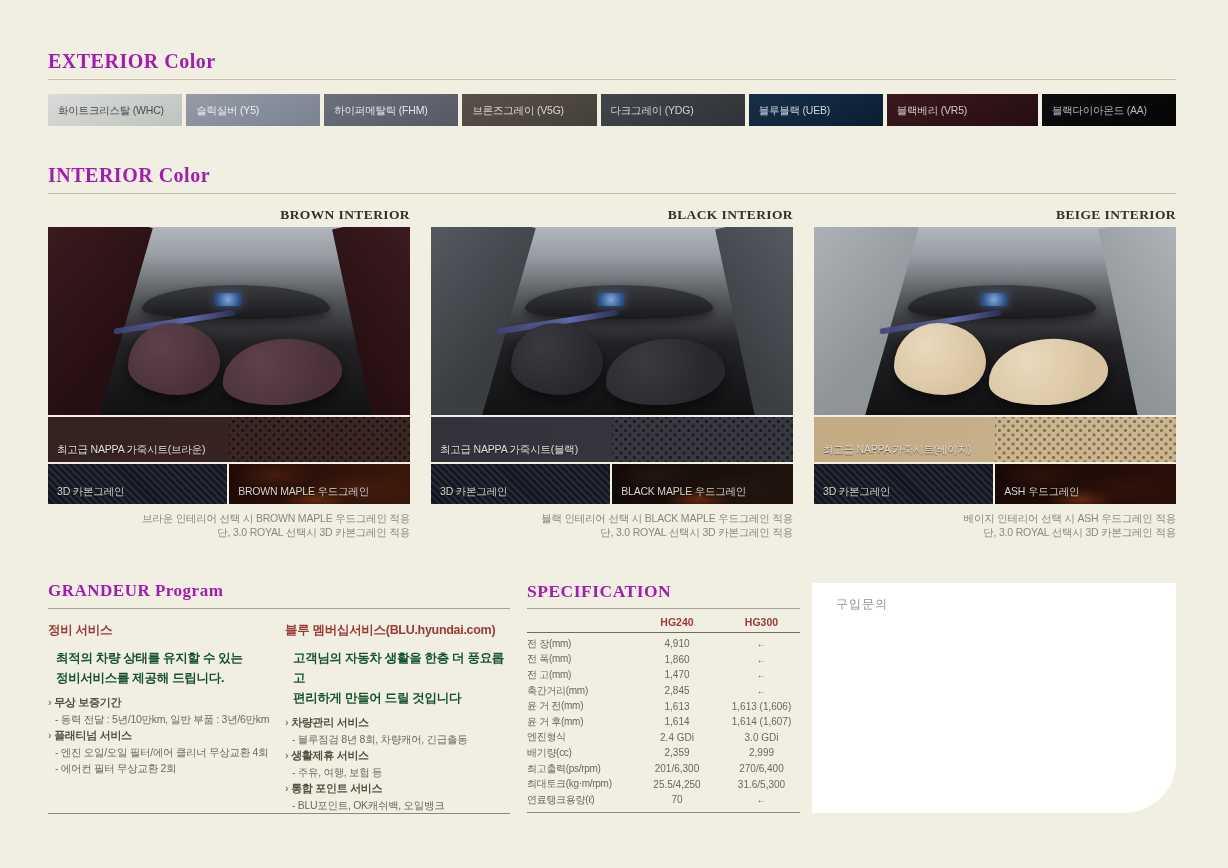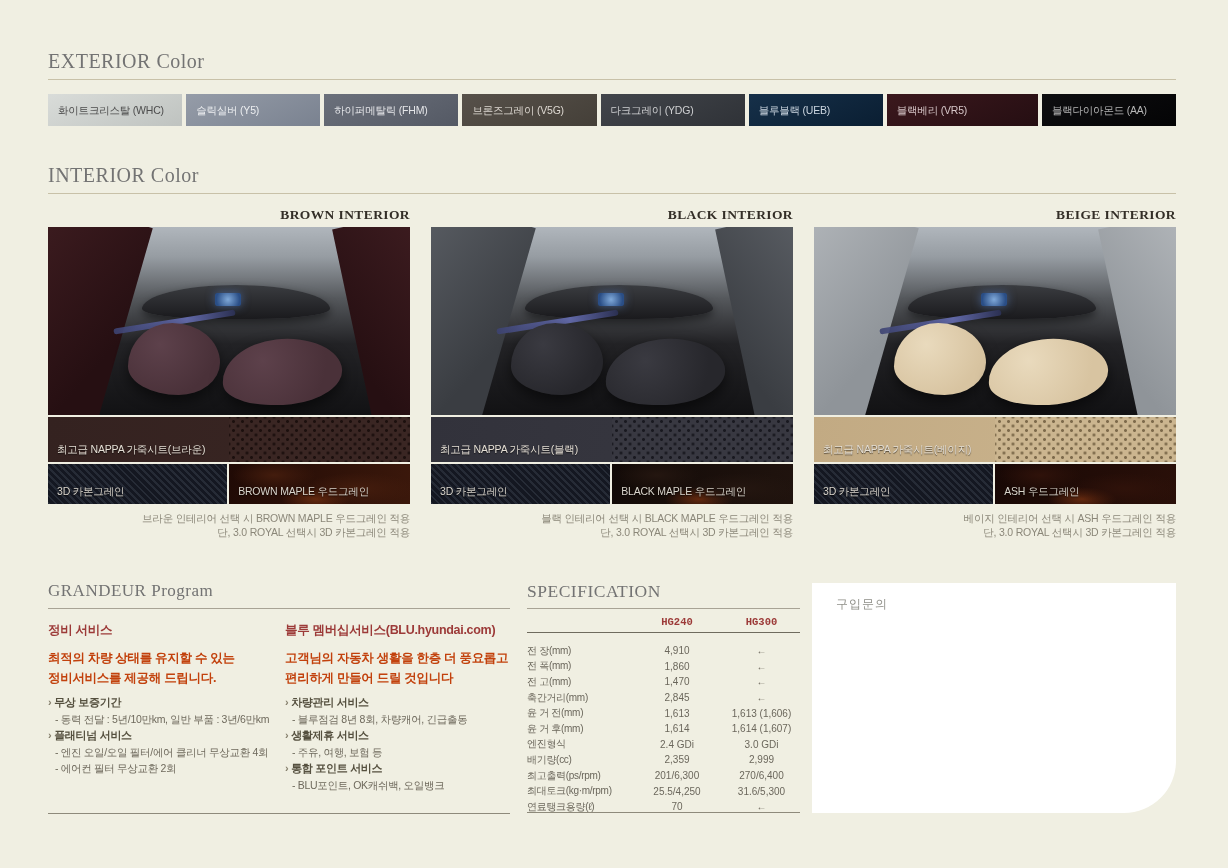--- a/index.html
+++ b/index.html
@@ -1,21 +1,21 @@
 <!DOCTYPE html>
 <html><head>
 <meta charset="utf-8">
 <style>
   * { margin:0; padding:0; box-sizing:border-box; }
   html,body { width:1228px; height:868px; }
   body { font-family:"Liberation Sans", sans-serif; }
   .page { position:relative; width:1228px; height:868px; overflow:hidden; }
 
   
-  .sec-title { position:absolute; font-family:"Liberation Serif", serif; color:#737373; letter-spacing:0.5px; font-weight:400; }
+  .sec-title { position:absolute; font-family:"Liberation Serif", serif; color:#a21caf; letter-spacing:0.5px; font-weight:700; }
   .rule { position:absolute; height:1px; }
 
   
   .swatches { position:absolute; left:48px; top:94px; width:1128px; height:32px; display:flex; gap:4px; }
   .swatch { flex:1; position:relative; background:linear-gradient(155deg, var(--c1), var(--c2)); }
   .swatch-label { position:absolute; left:10px; top:0; line-height:32px; font-size:10.5px; letter-spacing:-0.2px; }
 
   
   .int-cols { position:absolute; left:48px; top:207px; width:1128px; display:flex; justify-content:space-between; }
   .int-col { width:362px;text-align:right; }
@@ -57,30 +57,30 @@
                linear-gradient(100deg, var(--w2) 0%, var(--w1) 130%); }
   .tile .mat-label { color:#d9d4cb; }
 
   .int-caption { margin-top:7px; font-size:10.5px; line-height:14px; color:#8b8779; letter-spacing:-0.2px; }
 
   
   .prog-grid { position:absolute; left:48px; top:622px; width:462px; }
   .prog-col { position:absolute; top:0; width:228px; }
   .prog-col1 { left:0; } .prog-col2 { left:237px; }
   .prog-head { font-size:12.5px; font-weight:700; color:#9c3a38; margin-bottom:9px; letter-spacing:-0.3px; }
-  .prog-intro { font-size:12.5px; font-weight:700; color:#c2410c; line-height:20px; letter-spacing:-0.3px; }
+  .prog-intro { font-size:12.5px; font-weight:700; color:#14532d; line-height:20px; letter-spacing:-0.3px;margin-left:8px; }
   .prog-list { margin-top:6px; }
   .prog-item-title { font-size:11px; font-weight:700; color:#55503f; line-height:17px; letter-spacing:-0.3px; }
   .prog-item-title::before { content:"› "; color:#857f6c; }
   .prog-item-line { font-size:10.5px; color:#6e695c; line-height:16px; padding-left:7px; letter-spacing:-0.3px; }
 
   
   .spec { position:absolute; left:527px; top:612px; width:273px; }
   .spec-row { display:flex; align-items:center; height:15.6px; }
-  .spec-head { height:21px; border-bottom:1px solid #6f6b5e; margin-bottom:10px;font-family:Liberation Mono, monospace; }
+  .spec-head { height:21px; border-bottom:1px solid #6f6b5e; margin-bottom:3px; }
   .sl { width:104px; font-size:10px; color:#6b675c; letter-spacing:-0.3px; }
   .sv1 { width:92px; text-align:center; font-size:10px; color:#6b675c; }
   .sv2 { width:77px; text-align:center; font-size:10px; color:#6b675c; }
   .spec-head .sv1, .spec-head .sv2 { font-weight:700; color:#9c3a38; font-size:10.5px; }
 
   
   .inquiry { position:absolute; left:812px; top:583px; width:364px; height:230px; background:#ffffff;
     border-radius:0 0 52px 0; }
   .inquiry-title { position:absolute; left:24px; top:13px; font-size:12px; color:#8f8f88; letter-spacing:1px; }
 </style>

